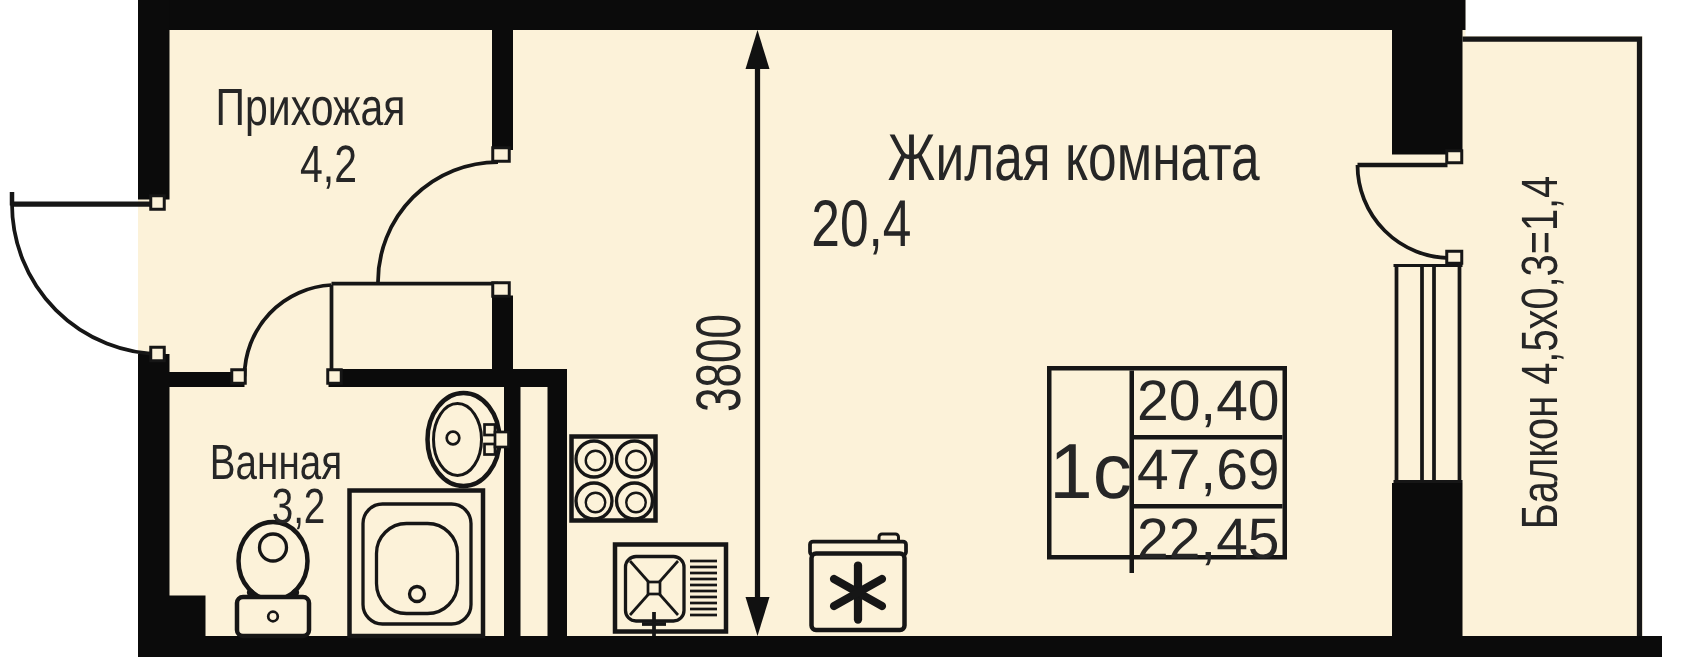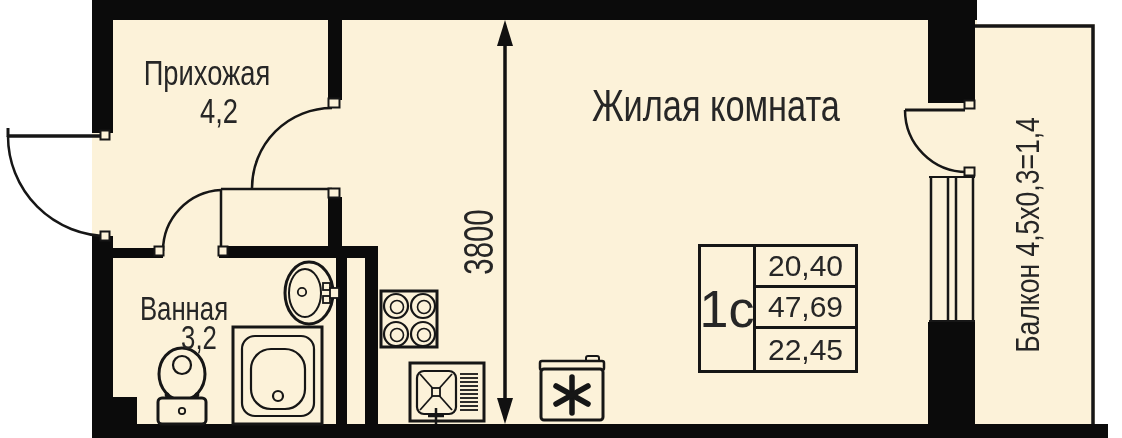--- a/index.html
+++ b/index.html
@@ -20,21 +20,21 @@
   .room-lbl-lg { font-size:35px; }
   .room-lbl-md { font-size:33px; }
   .balcony-lbl { font-size:34px; }
   .dim-lbl { font-size:42px; }
   .info-table {
     position:absolute; left:698px; top:244px; width:160px; height:129px;
     display:grid; grid-template-columns:55px 1fr; grid-template-rows:repeat(3,1fr);
     border:3px solid #161616; box-sizing:border-box;
   }
   .it-type { grid-row:1/4; border-right:3px solid #161616; display:flex; align-items:center; justify-content:center; font-size:52px; }
-  .it-val  { display:flex; align-items:center; justify-content:center; font-size:30px; }
+  .it-val  { display:flex; align-items:center; justify-content:center; font-size:38px; }
   .it-val.bb { border-bottom:3px solid #161616; }
 </style>
 </head>
 <body>
 
 <div class="stage">
 
   <svg class="plan-svg" width="1122" height="438" viewBox="0 0 1122 438">
 
     <g>
@@ -178,20 +178,21 @@
   </svg>
 
   <div class="lbl room-lbl-lg" style="left:207px; top:72px;"><span class="cx">Прихожая</span></div>
   <div class="lbl room-lbl-lg" style="left:219px; top:110px;text-decoration:underline;"><span class="cx">4,2</span></div>
 
   <div class="lbl room-lbl-md" style="left:184px; top:288px;margin-top:20px;"><span class="cx">Ванная</span></div>
   <div class="lbl room-lbl-md" style="left:199px; top:321px;margin-top:16px;"><span class="cx">3,2</span></div>
 
   <div class="living-block">
     <div><span class="cxr">Жилая комната</span></div>
+    <div><span class="cxr">20,4</span></div>
   </div>
 
 
   <div class="lbl rot dim-lbl" style="left:479px; top:242px;"><span class="cx">3800</span></div>
 
   <div class="lbl rot balcony-lbl" style="left:1027px; top:235px;"><span class="cx">Балкон 4,5х0,3=1,4</span></div>
 
   <div class="info-table">
     <div class="it-type">
         <span class="cx">1с</span>

